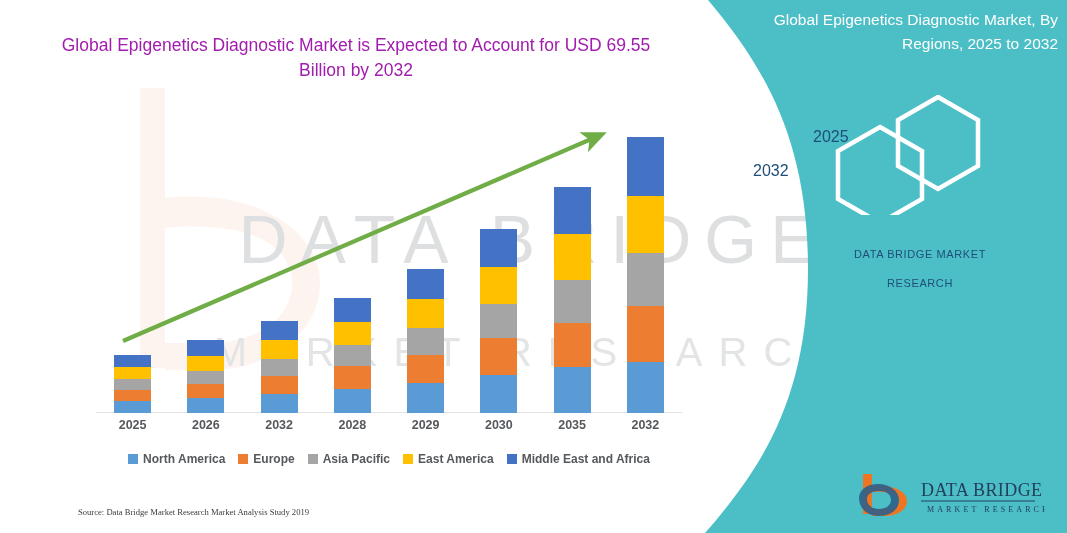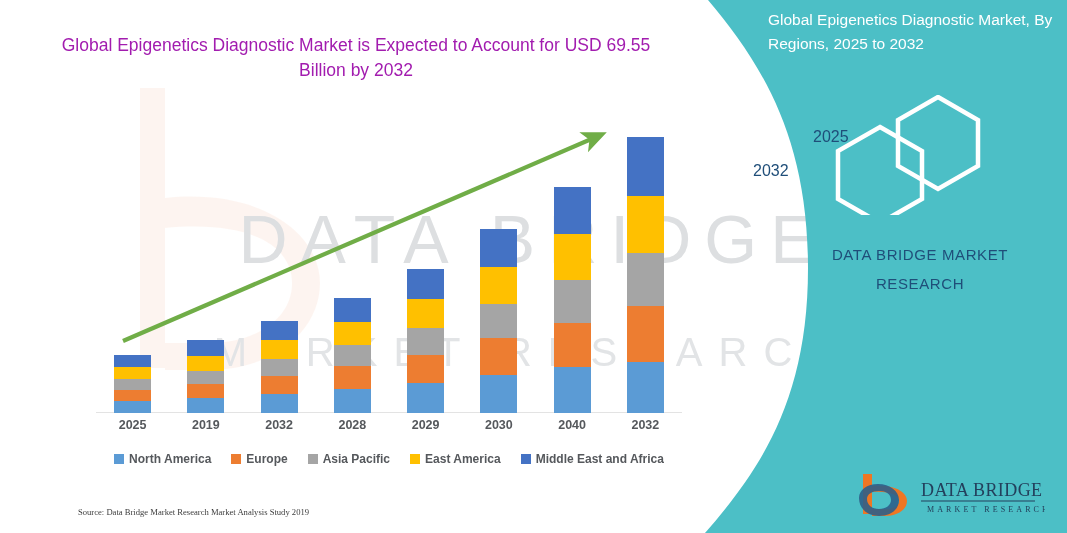--- a/index.html
+++ b/index.html
@@ -114,21 +114,21 @@
   }
 
   
   .legend {
     position: absolute;
     left: 96px; top: 452px;
     width: 586px;
     display: flex;
     justify-content: center;
     align-items: center;
-    gap: 20px;
+    gap: 13px;
   }
   .legend-item { display: flex; align-items: center; gap: 5px; }
   .legend-swatch { width: 10px; height: 10px; flex: 0 0 auto; }
   .legend-label {
     font-size: 12px;
     font-weight: bold;
     color: #55585c;
     white-space: nowrap;
   }
 
@@ -154,42 +154,42 @@
   }
   .teal-shape { position: absolute; left: 0; top: 0; width: 377px; height: 533px; }
   .right-content {
     position: absolute;
     left: 0; top: 0; width: 377px; height: 533px;
   }
   .right-title {
     position: absolute;
     left: 78px; top: 8px;
     width: 290px;
-    text-align: left;
+    text-align: right;
     color: #ffffff;
     font-size: 15.5px;
     line-height: 24px;
     font-weight: 400;
   }
   .hexes { position: absolute; left: 120px; top: 95px; width: 200px; height: 120px; }
   .hex-text {
     position: absolute;
     color: #1f4e79;
     font-size: 16px;
     font-weight: 400;
   }
   .hex-2025 { left: 123px; top: 128px; }
   .hex-2032 { left: 63px; top: 162px; }
   .dbmr-words {
     position: absolute;
     left: 100px; top: 240px;
     width: 260px;
     text-align: center;
     color: #1f4e79;
-    font-size: 15px;
+    font-size: 11px;
     line-height: 29px;
     letter-spacing: .6px;
   }
   .brand-logo { position: absolute; left: 165px; top: 470px; width: 190px; height: 50px; }
 </style>
 </head>
 <body>
 
 <div id="root">
 
@@ -288,26 +288,26 @@
       <defs>
         <marker id="ah" markerWidth="6" markerHeight="6" refX="3.2" refY="3" orient="auto">
           <path d="M0,0.4 L6,3 L0,5.6 L1.5,3 Z" fill="#70ad47"></path>
         </marker>
       </defs>
       <line x1="27" y1="231" x2="500" y2="27" stroke="#70ad47" stroke-width="4.2" marker-end="url(#ah)"></line>
     </svg>
 
     <div class="xaxis" id="xaxis">
         <div class="xtick">2025</div>
-        <div class="xtick">2019</div>
+        <div class="xtick">2026</div>
         <div class="xtick">2032</div>
         <div class="xtick">2028</div>
         <div class="xtick">2029</div>
         <div class="xtick">2030</div>
-        <div class="xtick">2040</div>
+        <div class="xtick">2035</div>
         <div class="xtick">2032</div>
       </div>
 
     <div class="legend" id="legend">
         <div class="legend-item">
           <span class="legend-swatch" style="background: rgb(91, 155, 213);"></span>
           <span class="legend-label">North America</span>
         </div>
         <div class="legend-item">
           <span class="legend-swatch" style="background: rgb(237, 125, 49);"></span>

